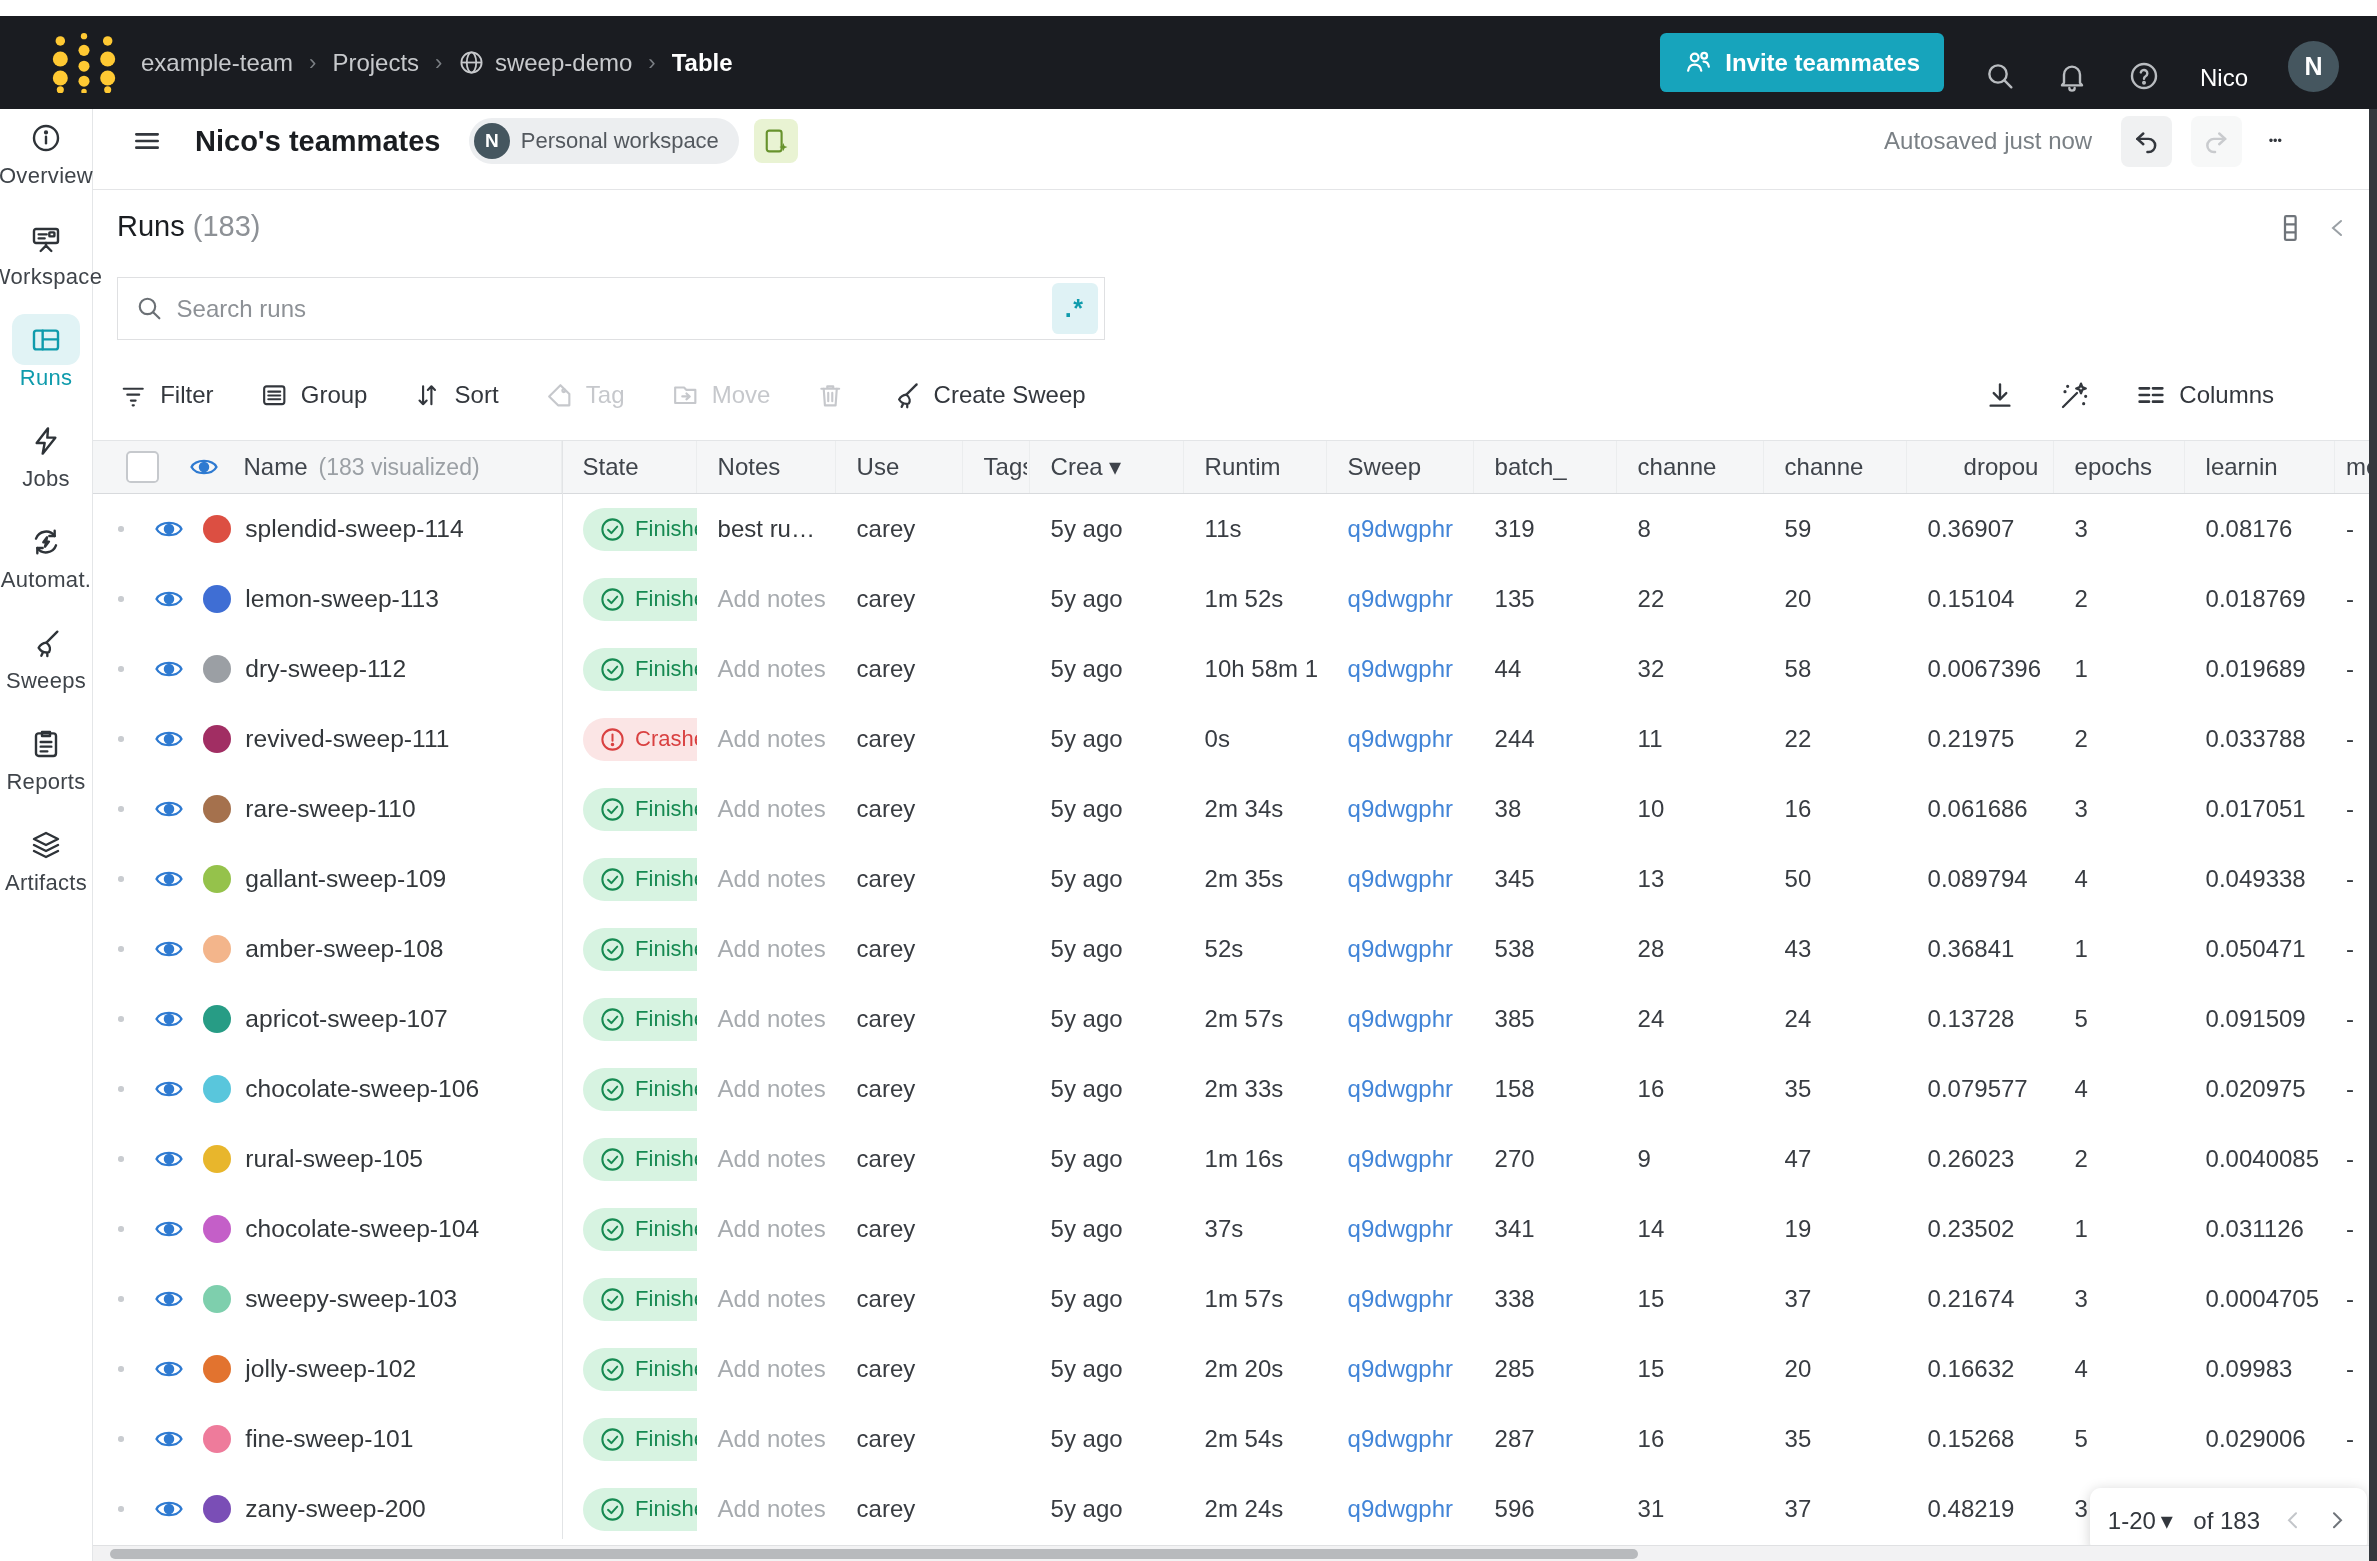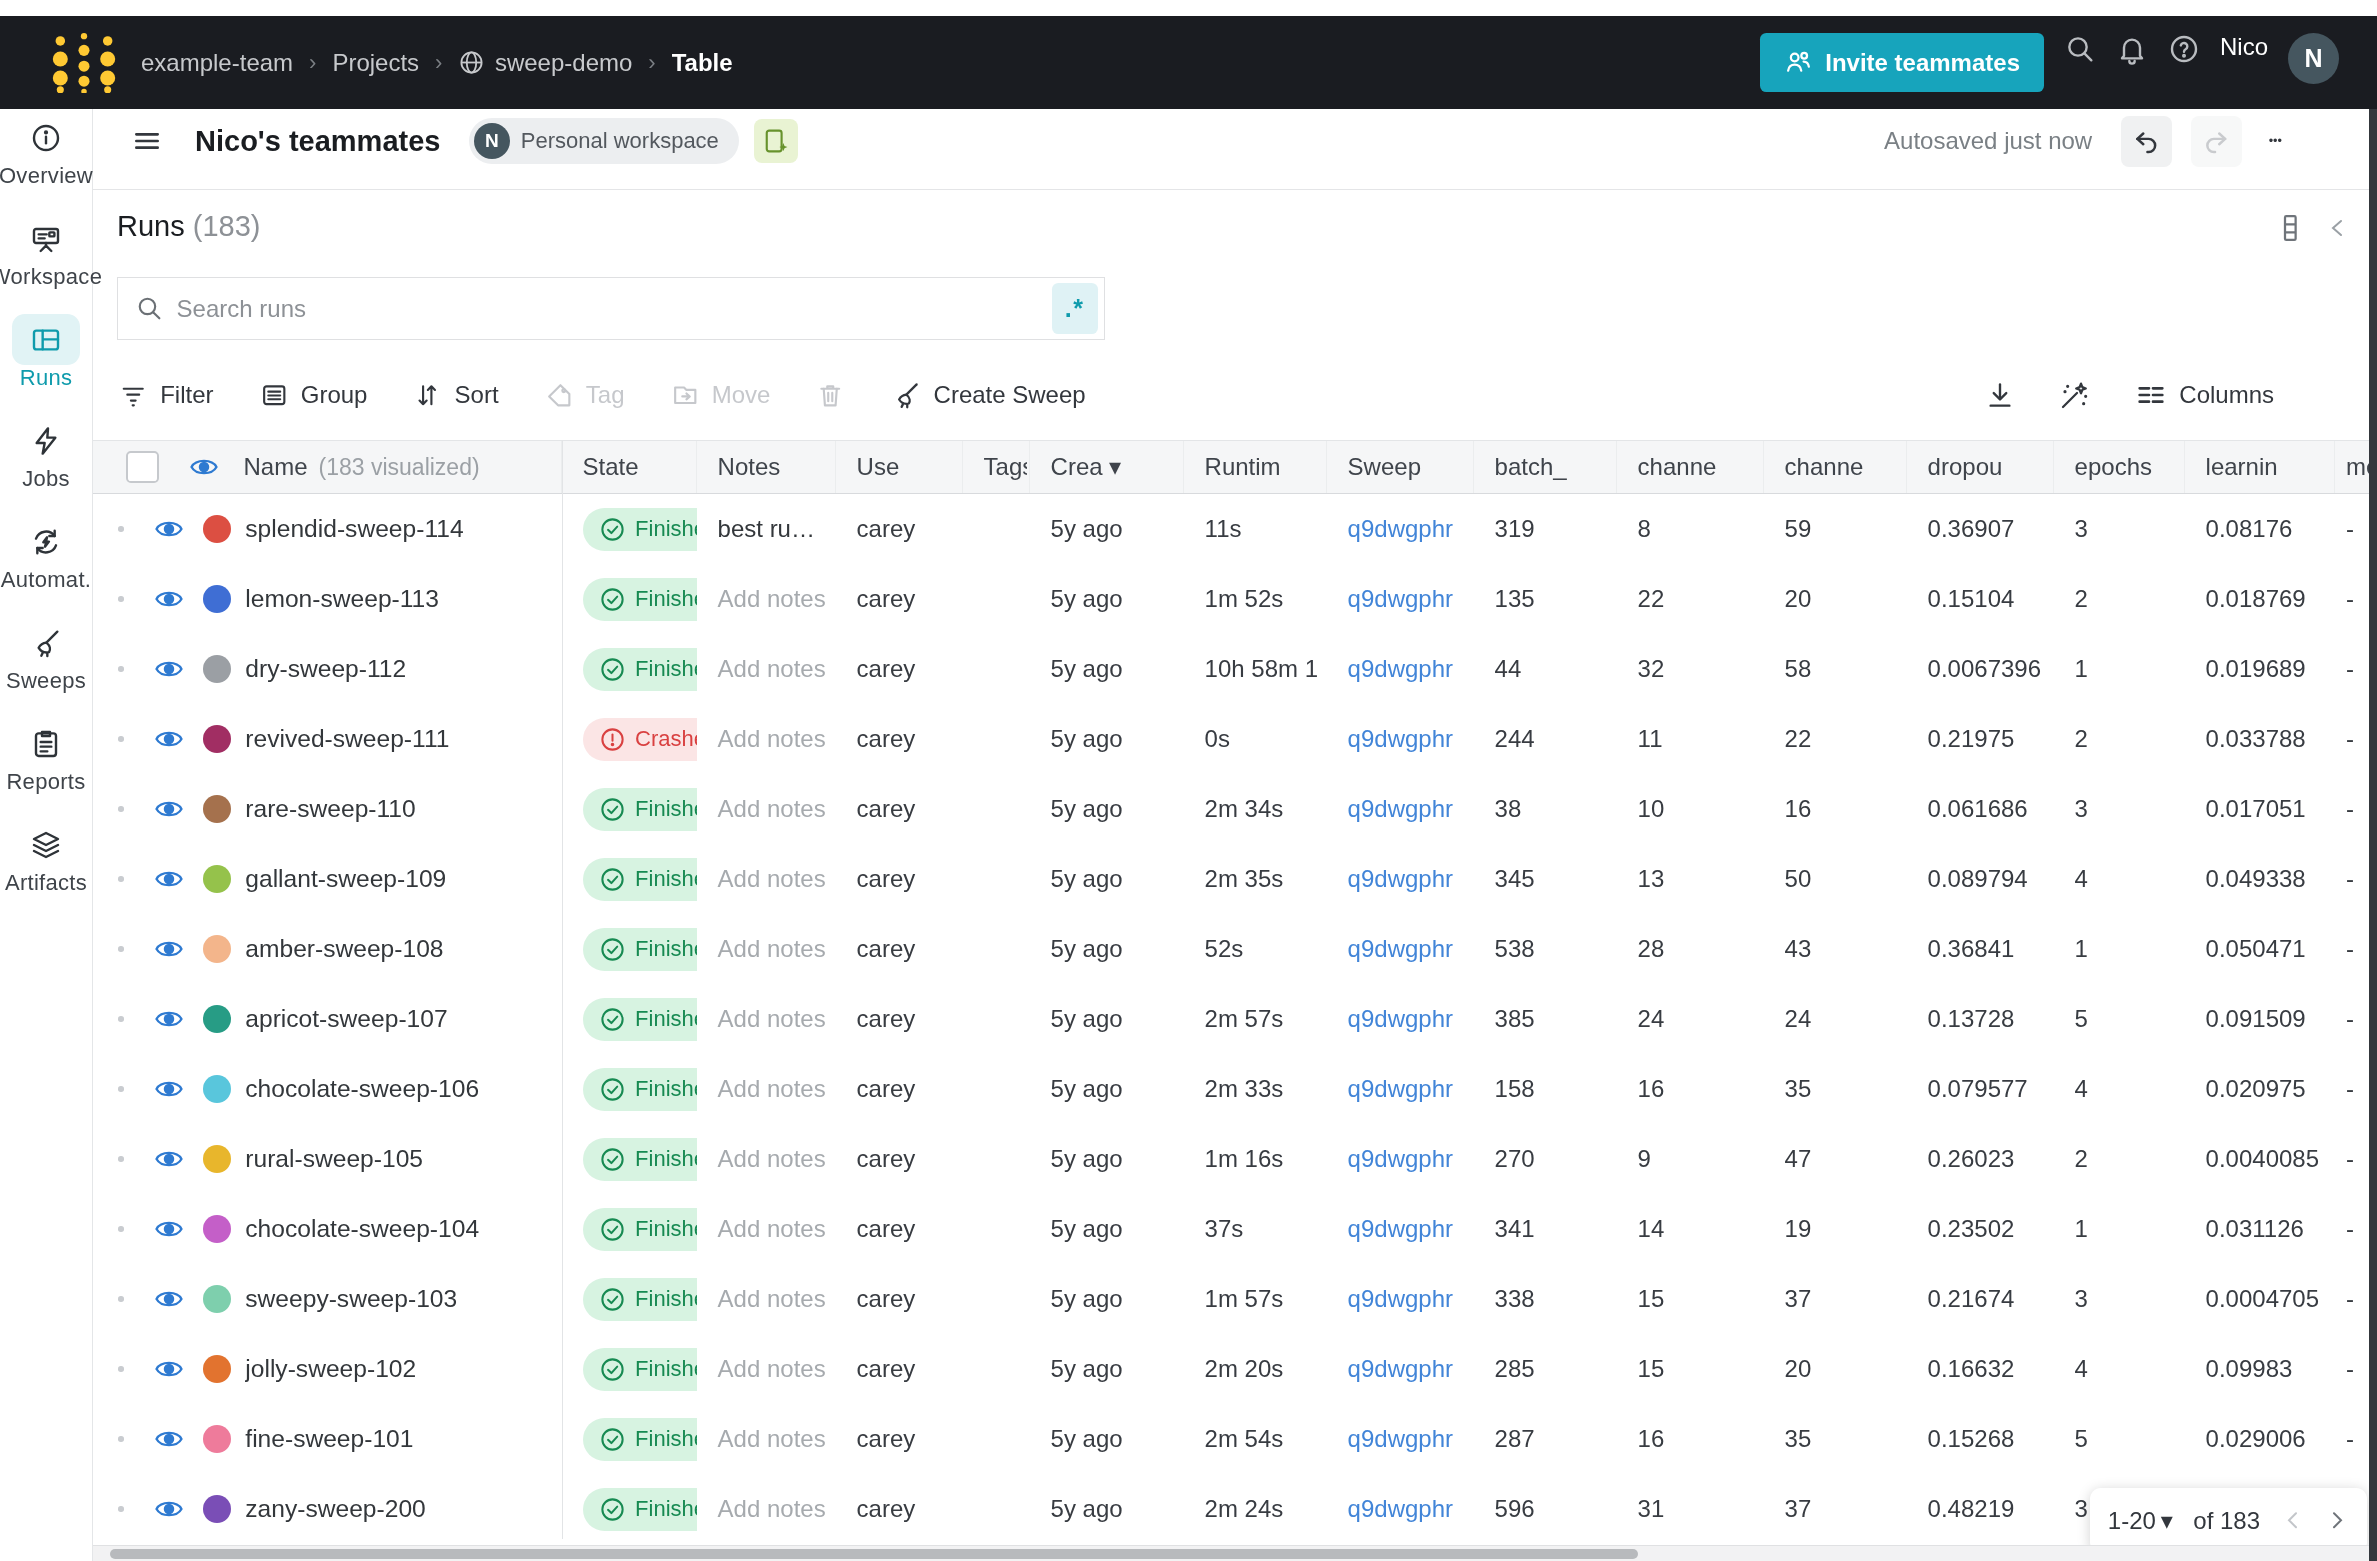--- a/index.html
+++ b/index.html
@@ -11,21 +11,21 @@
 
   
   #navbar{position:absolute;left:0;top:16px;width:2377px;height:93px;background:#1a1c21;
           display:flex;align-items:center;z-index:20;}
   #logo{width:70px;height:60px;margin-left:49px;flex:none;}
   #crumbs{display:flex;align-items:center;margin-left:22px;font-size:24px;color:#c7c9cc;gap:16px;}
   .crumb{white-space:nowrap;}
   .crumb-sep{color:#7a7e83;font-size:22px;}
   .crumb-current{color:#fff;font-weight:700;}
   .crumb-proj{display:flex;align-items:center;gap:9.5px;}
-  #nav-right{margin-left:auto;display:flex;align-items:flex-start;gap:20px;padding-right:38px;}
+  #nav-right{margin-left:auto;display:flex;align-items:flex-end;gap:40px;padding-right:38px;}
   #invite-btn{display:flex;align-items:center;gap:12.7px;background:#17a4bc;color:#fff;
               font-size:24px;font-weight:700;border-radius:6.3px;height:59px;padding:0 24px;cursor:pointer;}
   .nav-icn{color:#b9bcc0;}
   #nav-user{color:#fff;font-size:24px;}
   #nav-avatar{width:51px;height:51px;border-radius:50%;background:#45565f;color:#fff;
               display:flex;align-items:center;justify-content:center;font-size:25px;font-weight:700;}
 
   
   #sidebar{position:absolute;left:0;top:93px;width:93px;height:1468px;background:#fff;
            border-right:0.8px solid #e4e6e8;display:flex;flex-direction:column;align-items:center;
@@ -93,21 +93,21 @@
   .col-state{width:135px}.col-notes{width:139px}.col-user{width:127px}.col-tags{width:67px}
   .col-created{width:154px}.col-runtime{width:143px}.col-sweep{width:147px}.col-batch{width:143px}
   .col-ch1{width:147px}.col-ch2{width:143px}.col-dropout{width:147px}.col-epochs{width:131px}
   .col-learning{width:150px}.col-metric{width:48px;padding-left:11px;}
   .hcell{height:100%;font-size:24px;color:#3f444b;border-right:0.8px solid #ebedee;}
   .hcell .hlabel{overflow:hidden;white-space:nowrap;display:inline-block;}
   .col-tags .hlabel{max-width:43px;}
   .col-created .hlabel{max-width:55px;}
   .col-runtime .hlabel{max-width:81px;}
   .col-ch1 .hlabel,.col-ch2 .hlabel{max-width:78px;}
-  .col-dropout .hlabel{max-width:79px;}
+  .col-dropout .hlabel{max-width:79px;margin-left:36px;}
   .col-learning .hlabel{max-width:78px;}
   .col-metric .hlabel{max-width:35px;}
   .hcaret{margin-left:6.3px;color:#3f444b;}
   #vdivider{position:absolute;left:469px;top:347px;width:0.8px;height:1099px;background:#e2e4e6;z-index:3;}
 
   
   .drag-dot{width:5.5px;height:5.5px;border-radius:50%;background:#c9ccd0;margin-left:25px;flex:none;}
   .row-eye{margin-left:30px;color:#2e7ad1;cursor:pointer;}
   .run-dot{width:28.5px;height:28.5px;border-radius:50%;margin-left:19px;flex:none;}
   .run-name{margin-left:14.3px;font-size:24.6px;color:#33373b;overflow:hidden;text-overflow:ellipsis;}

